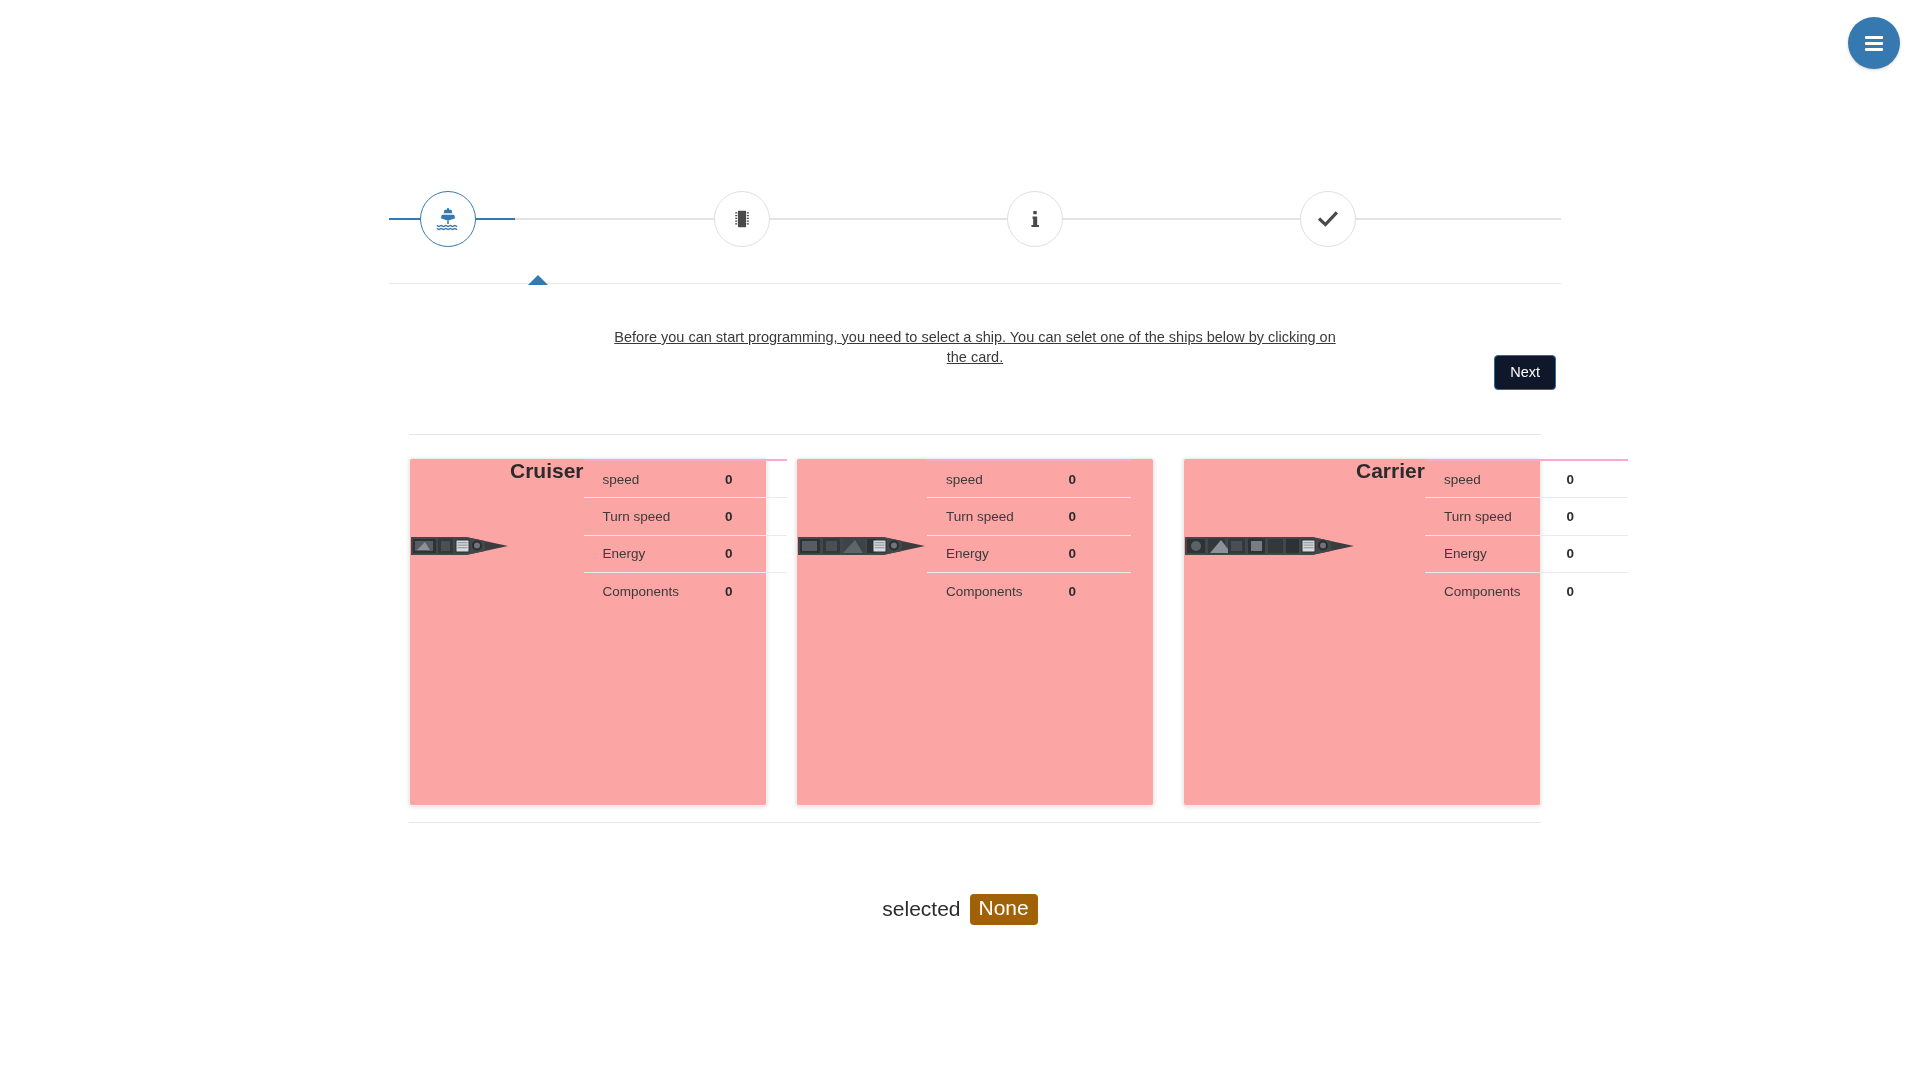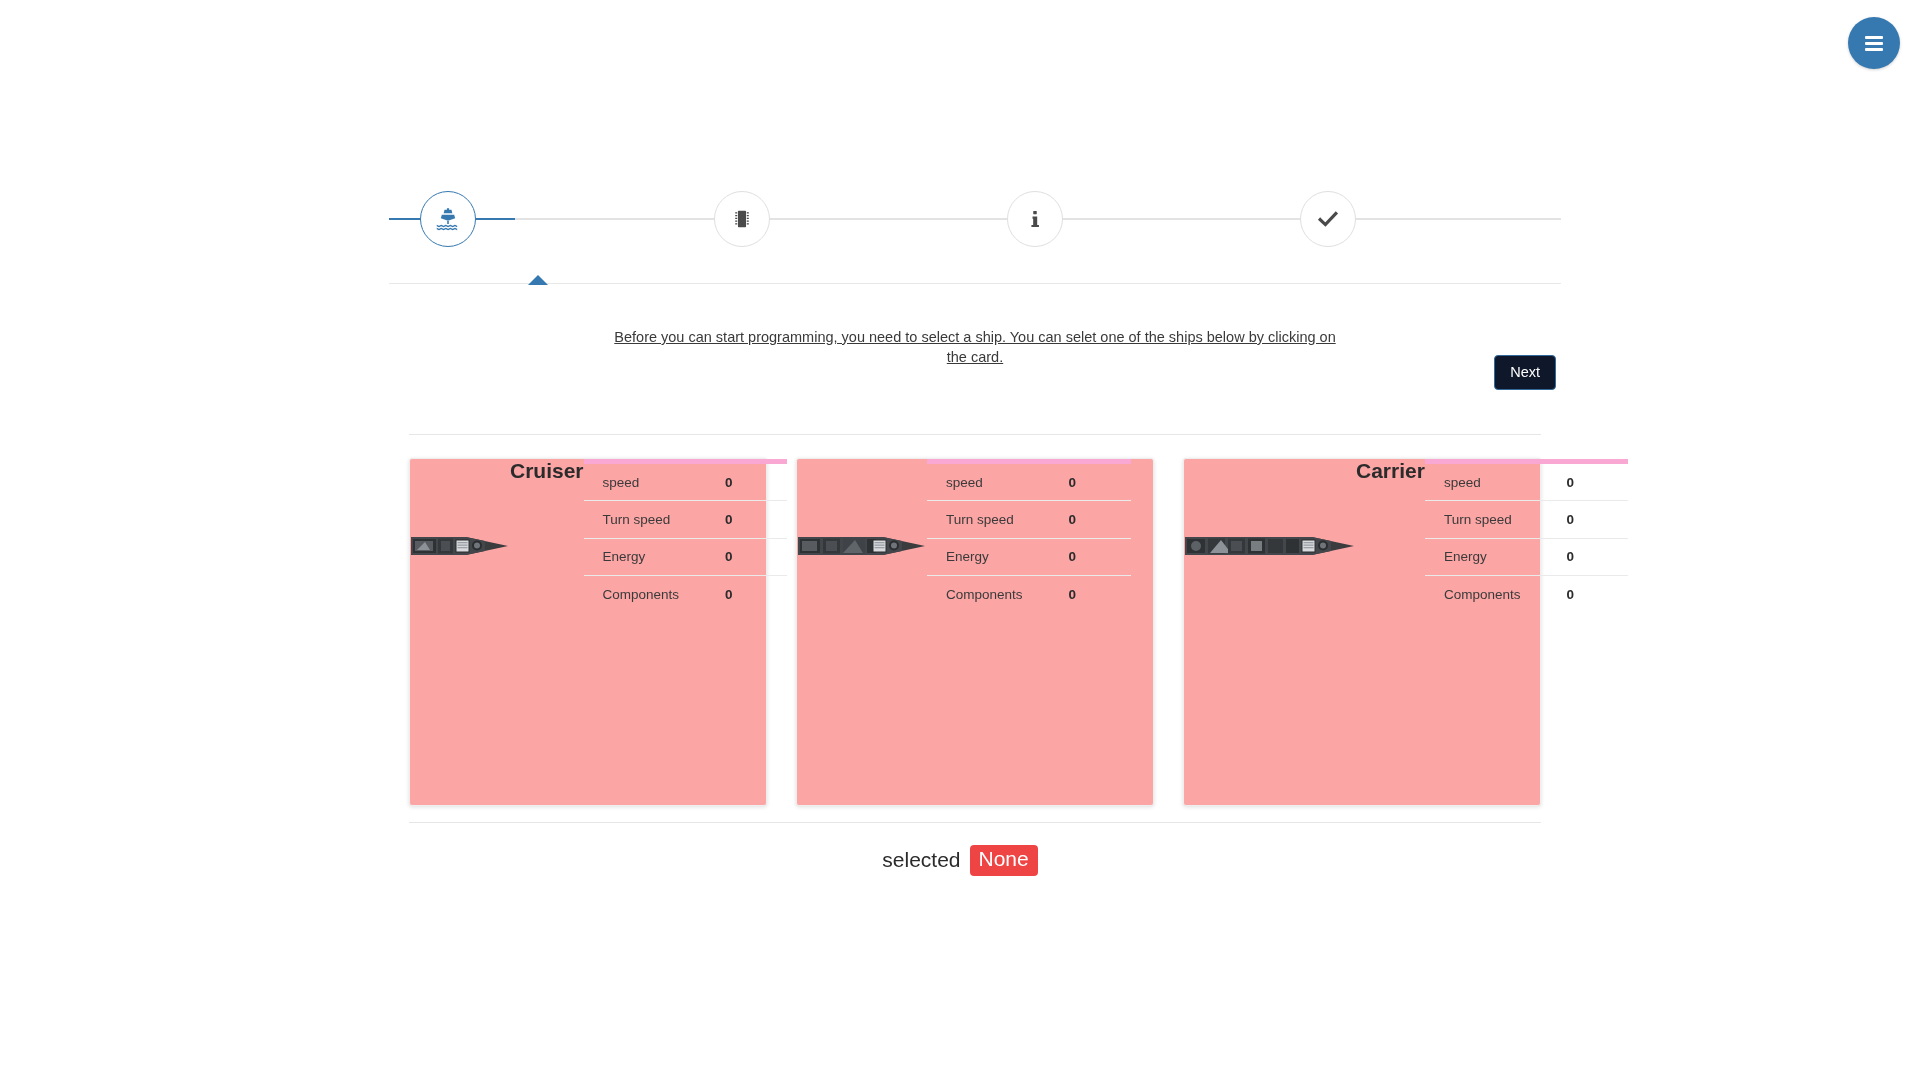--- a/index.html
+++ b/index.html
@@ -154,21 +154,21 @@
     display: flex; align-items: center; justify-content: center;
     padding-top: 14px;
   }
   .card-name {
     text-align: center;
     font-size: 21px;
     font-weight: bold;
     color: #2b2b2b;
     margin: 0 0 13px;
   }
-  .stat-table { border-top: 5px solid #f9a8d4; }
+  .stat-table { border-top: 2px solid #f9a8d4; }
   .stat-row {
     display: flex;
     align-items: center;
     border-bottom: 1px solid #eaeaea;
     height: 37.3px;
     padding: 0 18px 0 19px;
     font-size: 13.5px;
   }
   .stat-row:last-child { border-bottom: none; }
   .stat-label { flex: 1; color: #3a3a3a; }
@@ -176,27 +176,27 @@
     font-weight: bold;
     color: #2b2b2b;
     width: 90px;
     text-align: left;
     padding-left: 46px;
   }
 
   
   .selected-row {
     position: absolute;
-    left: 0; right: 0; top: 845px;
+    left: 0; right: 0; top: 894px;
     display: flex; align-items: center; justify-content: center;
     gap: 9px;
   }
   .selected-label { font-size: 21px; color: #2b2b2b; }
   .selected-badge {
-    background: #ef4444;
+    background: #a16207;
     color: #ffffff;
     font-size: 21px;
     padding: 2px 9px 4px;
     border-radius: 4px;
     line-height: 1.18;
   }
 </style>
 </head>
 <body>
 

